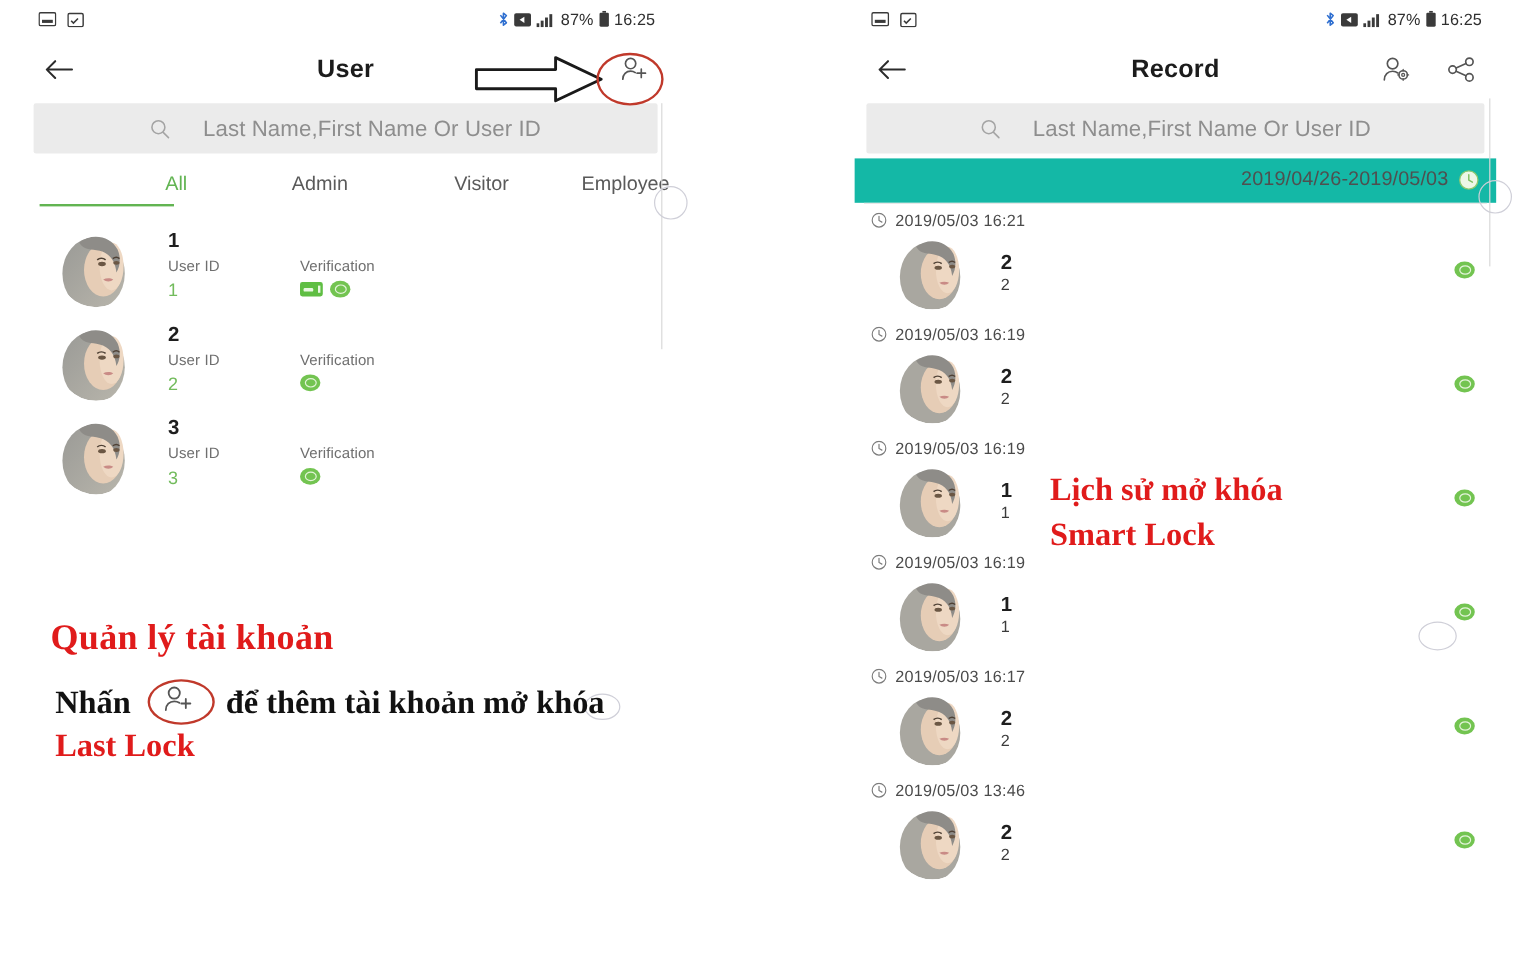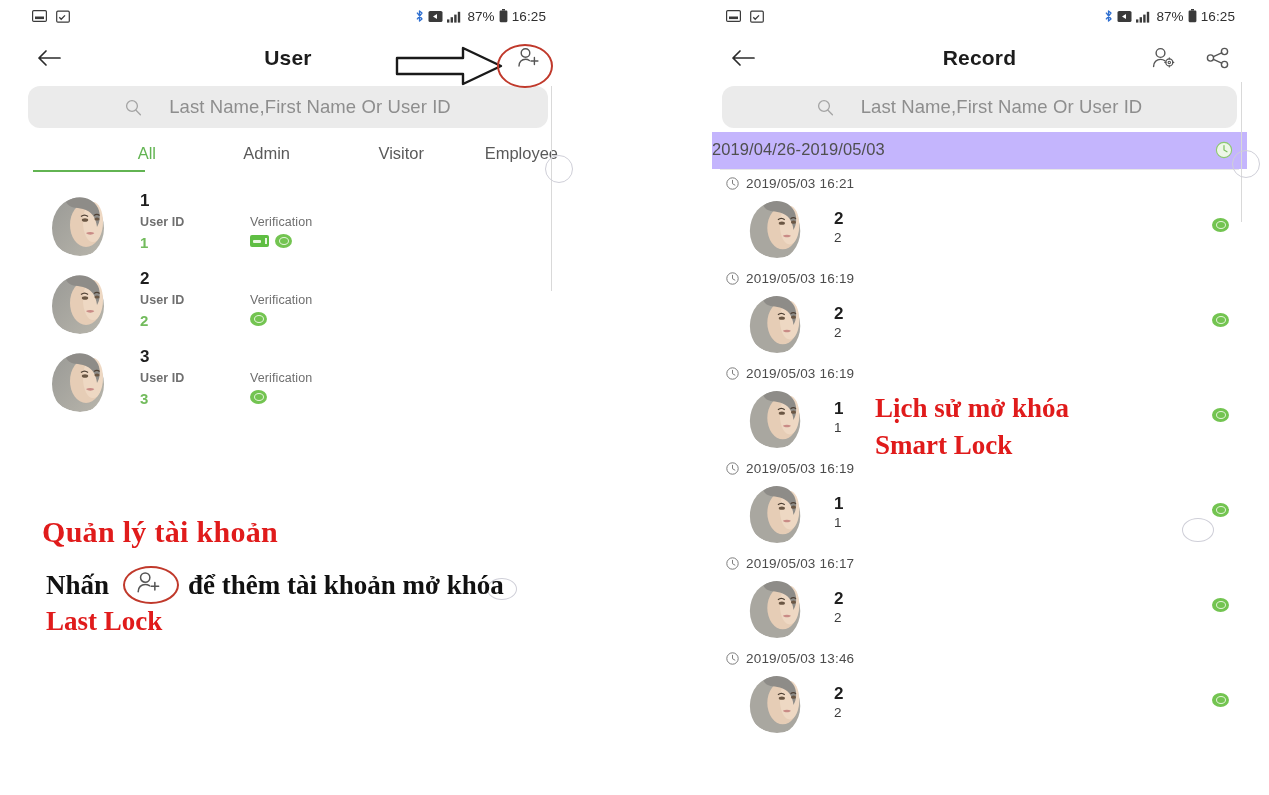--- a/index.html
+++ b/index.html
@@ -80,21 +80,21 @@
 
   
   .searchwrap { padding: 2px 10px 4px 10px; }
   .search {
     height: 42px;
     background: #ebebeb;
     display: flex;
     align-items: center;
     justify-content: center;
     gap: 27px;
-    border-radius: 12px;
+    border-radius: 2px;
   }
   .search .ph {
     font-size: 18.5px;
     color: #8e8e8e;
     letter-spacing: .1px;
   }
 
   
   .tabs {
     display: flex;
@@ -142,21 +142,21 @@
   .avatar svg { display: block; width: 100%; height: 100%; }
 
   .u-body { margin-left: 28px; padding-top: 2px; }
   .u-name {
     font-size: 17px;
     font-weight: bold;
     color: #1e1e1e;
     line-height: 18px;
   }
   .u-cols { display: flex; margin-top: 5px; }
-  .u-col-id  { width: 110px; font-weight: bold; }
+  .u-col-id  { width: 110px; }
   .u-col-ver { width: 160px; }
   .u-lbl {
     font-size: 12.5px;
     color: #6f6f6f;
     letter-spacing: .1px;
   }
   .u-val {
     font-size: 15px;
     color: #72bb5c;
     margin-top: 6px;
@@ -202,24 +202,24 @@
     border-radius: 50%;
     border: 1.4px solid #e4f4da;
     box-sizing: border-box;
   }
 
   
   .reclist { }
   .rec-date-row {
     display: flex;
     align-items: center;
-    justify-content: space-between;
+    justify-content: flex-end;
     gap: 8px;
     padding: 8px 14px 10px 0;
-    background: #c4b5fd;
+    background: #14b8a6;
   }
   .rec-date-txt {
     font-size: 16.5px;
     color: #4f4f4f;
     letter-spacing: .1px;
   }
   .rec-sep {
     height: 1px;
     background: #e7e7e7;
     margin: 0 8px;

